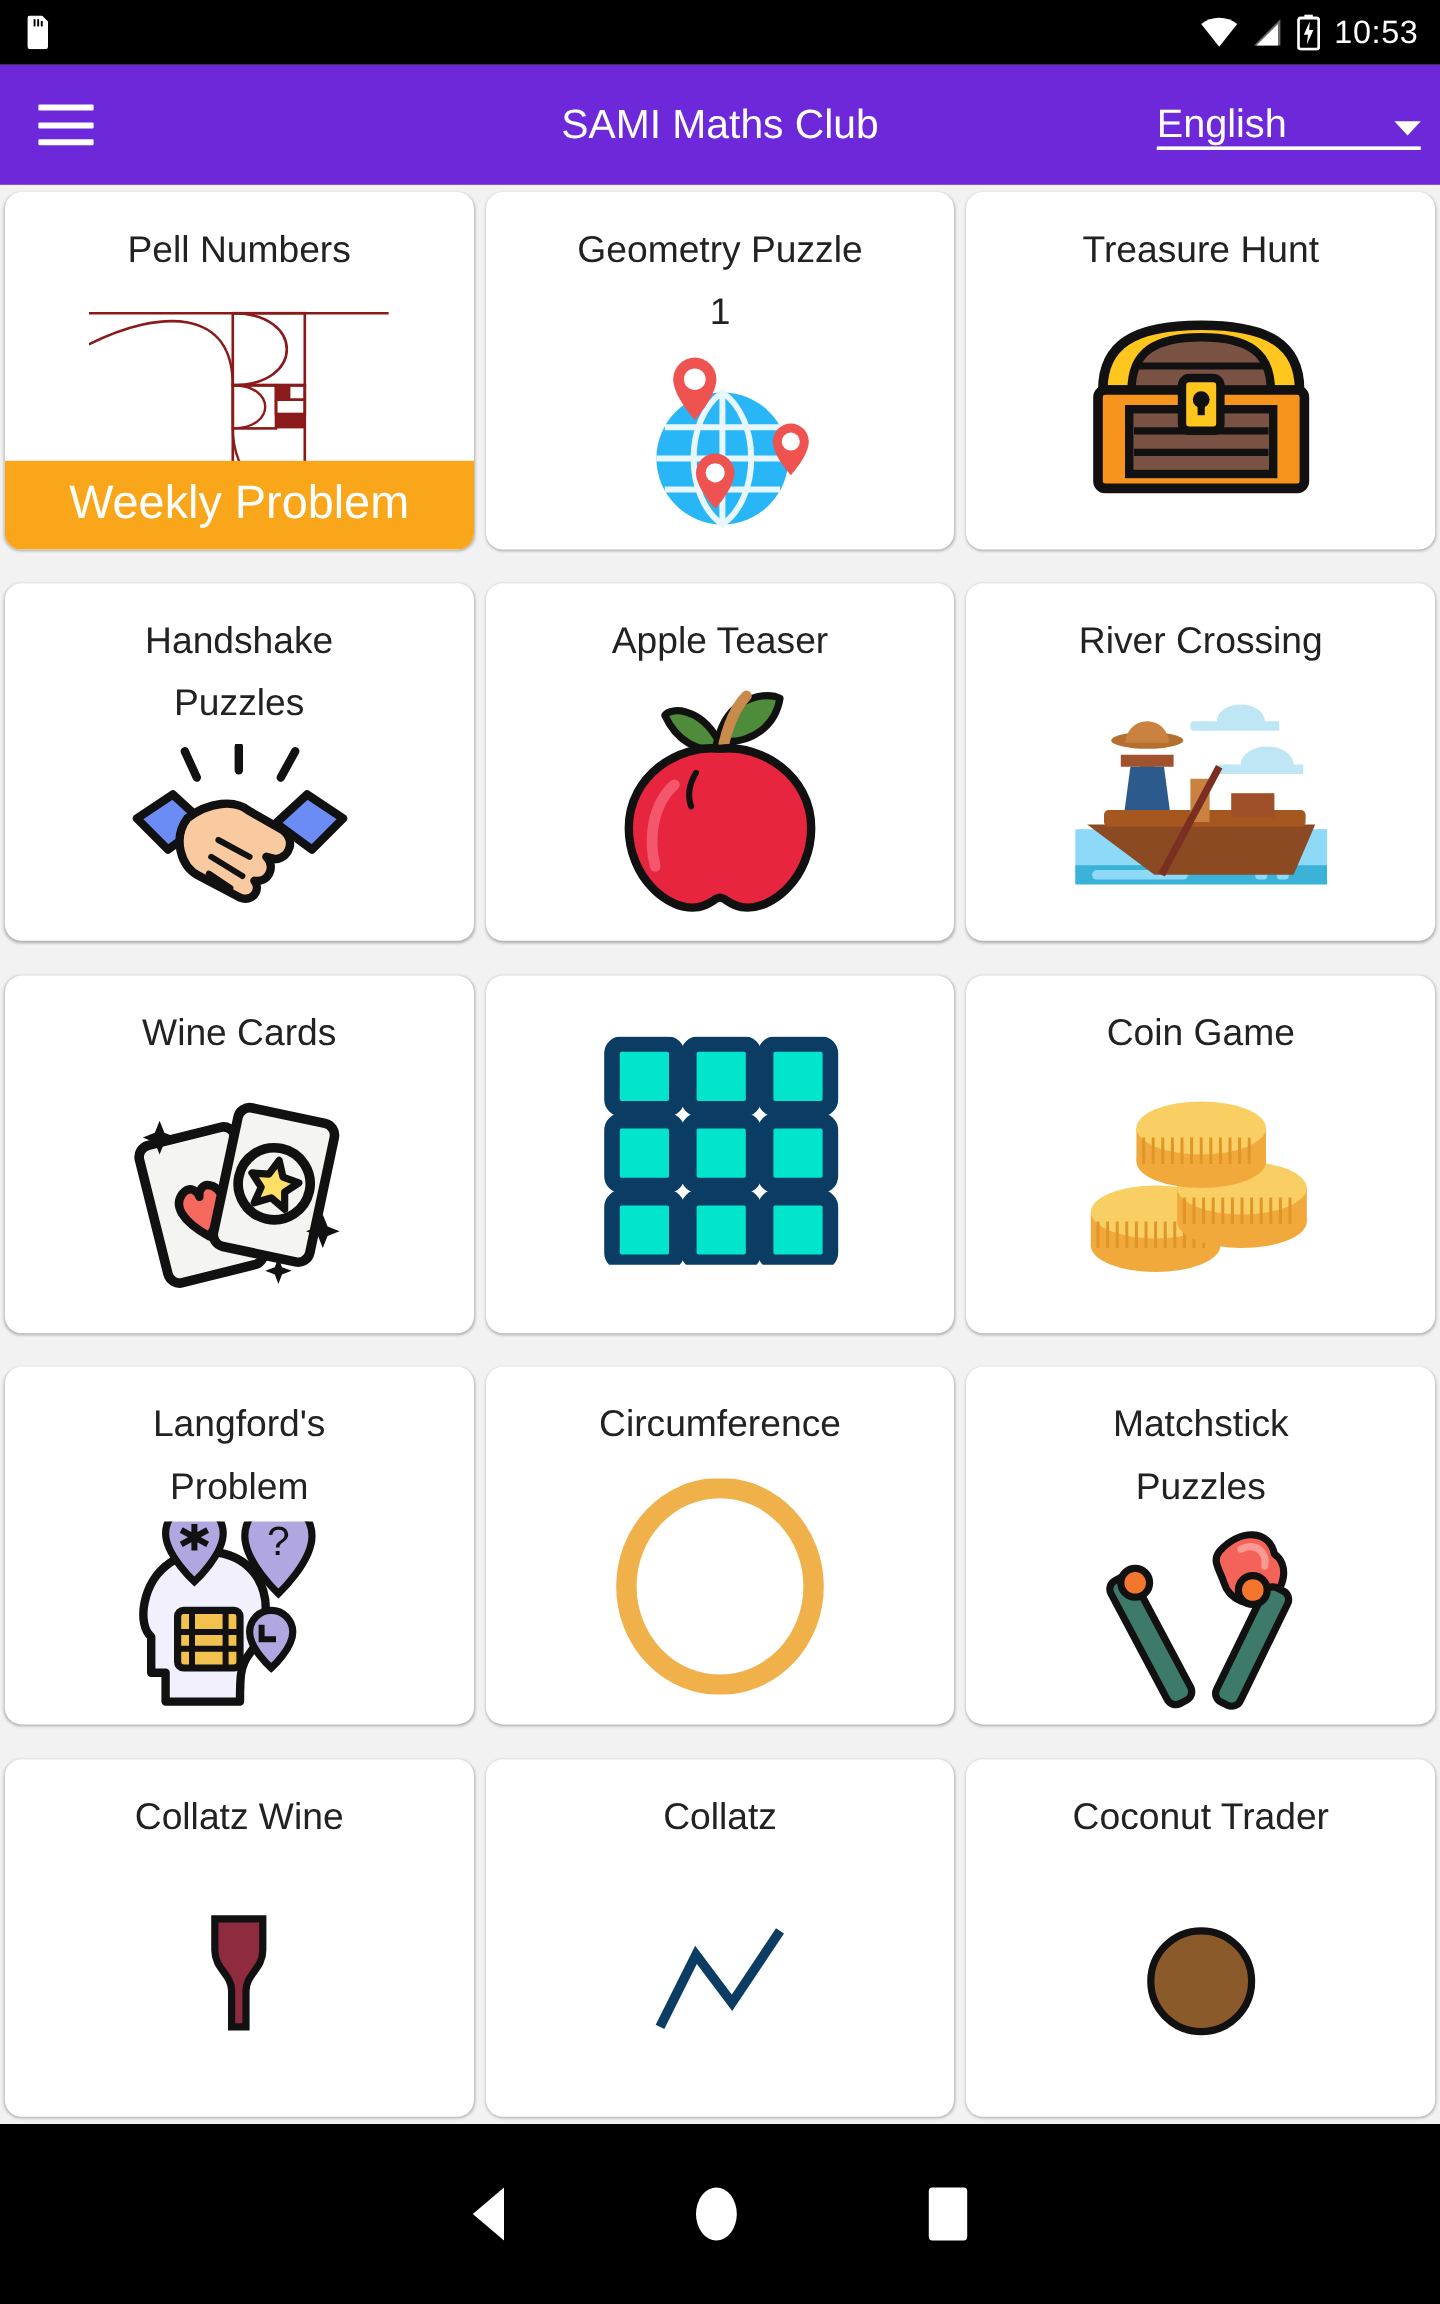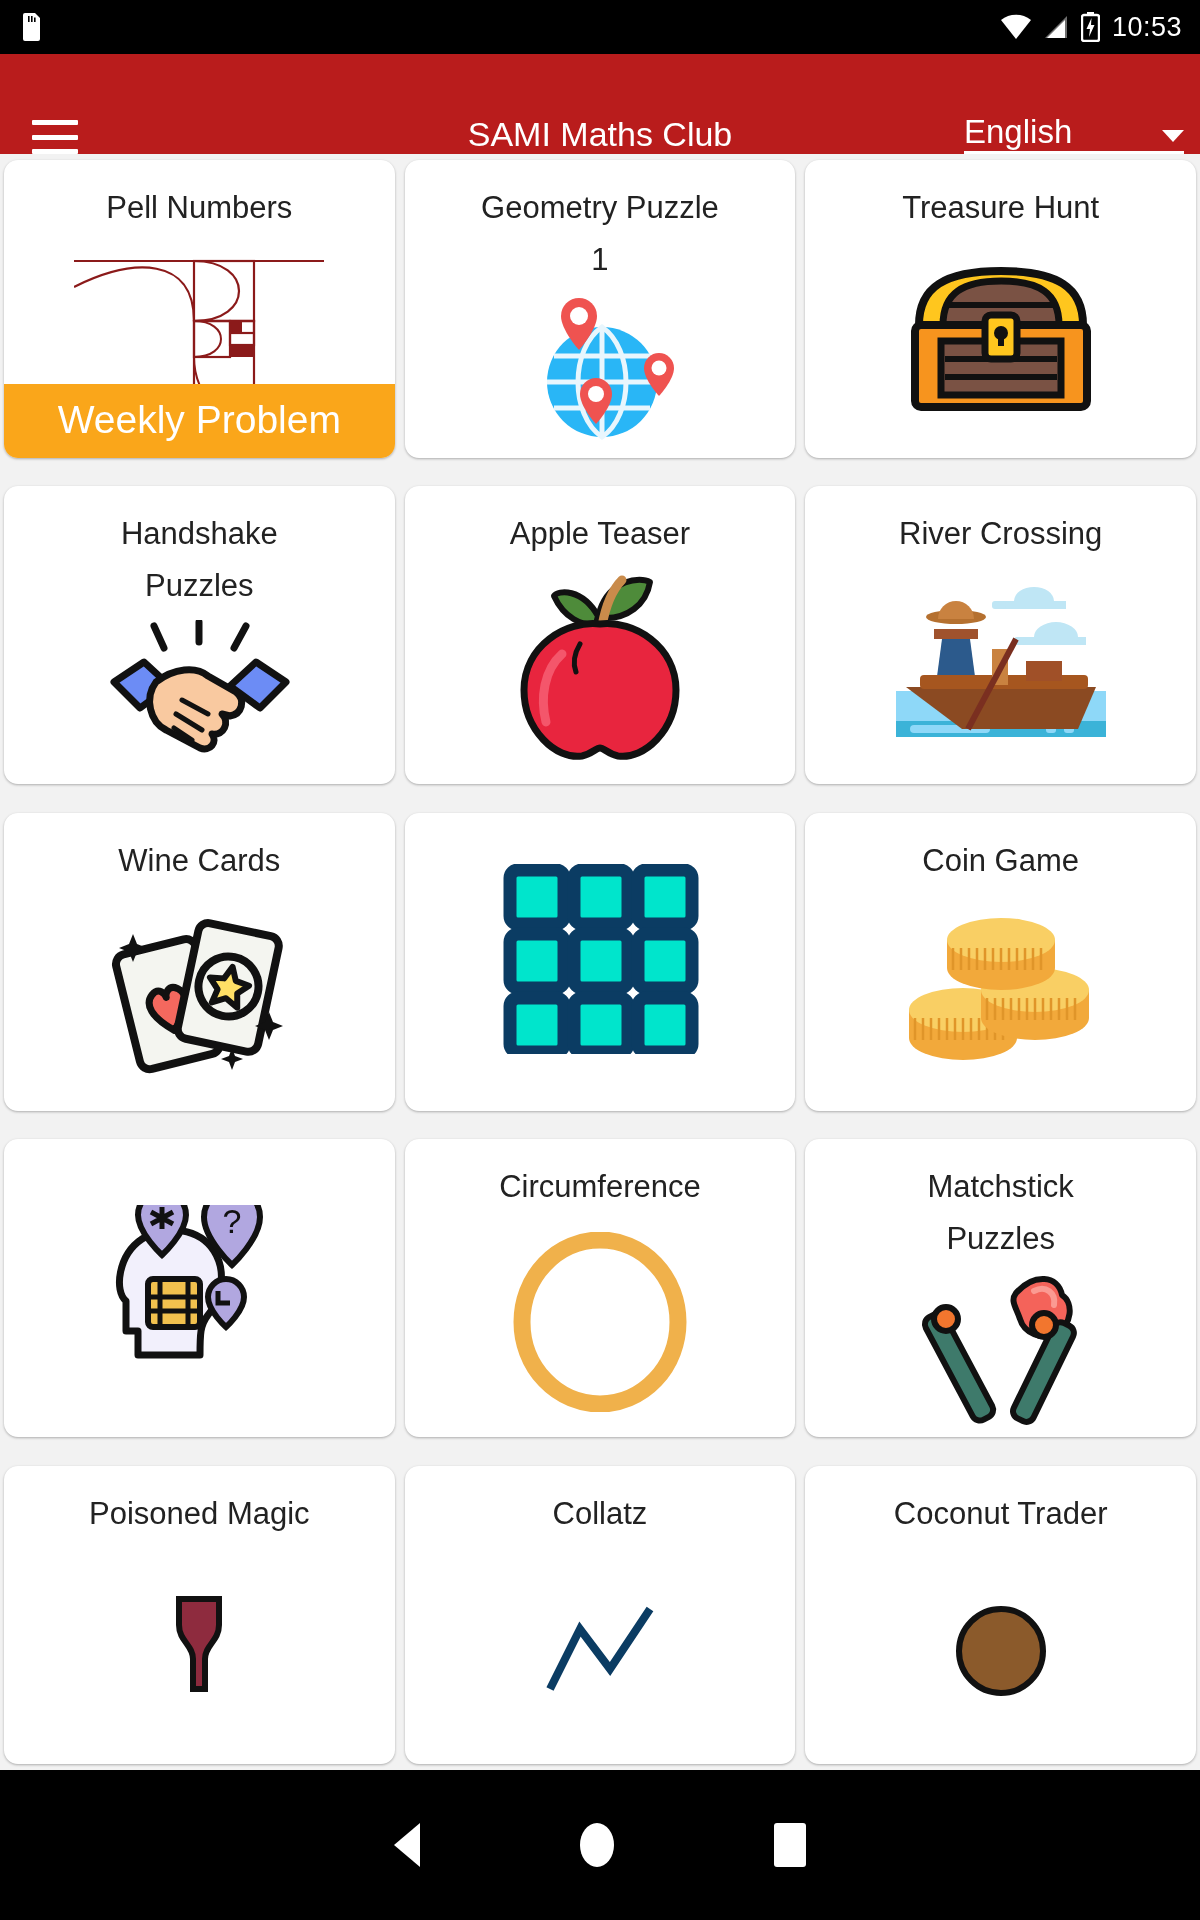--- a/index.html
+++ b/index.html
@@ -15,22 +15,22 @@
     height:54px; background:#000; color:#fff;
     display:flex; align-items:center; justify-content:space-between;
     padding:0 18px 0 22px;
   }
   .status-left{ display:flex; align-items:center; gap:10px; }
   .status-right{ display:flex; align-items:center; gap:12px; }
   .status-time{ font-size:27px; font-weight:400; letter-spacing:.5px; }
 
   
   .app-bar{
-    height:100px; background:#b91c1c;
-    display:flex; align-items:flex-end;
+    height:100px; background:#6d28d9;
+    display:flex; align-items:center;
     position:relative; padding:0 20px;
   }
   .hamburger{
     width:46px; height:34px;
     display:flex; flex-direction:column; justify-content:space-between;
     margin-left:12px; cursor:pointer;
   }
   .hamburger span{ display:block; height:5px; background:#fff; border-radius:1px; }
   .app-title{
     position:absolute; left:0; right:0; text-align:center;
@@ -362,20 +362,22 @@
               <line x1="116" y1="42" x2="116" y2="64"></line>
               <line x1="124" y1="42" x2="124" y2="64"></line>
               <line x1="132" y1="42" x2="132" y2="64"></line>
               <line x1="140" y1="42" x2="140" y2="64"></line>
       </g>
     </g>
   </svg>
       </div>
     </div>
     <div class="card">
+      <div class="card-title">Langford's
+Problem</div>
       <div class="card-icon">
         <svg width="190" height="160" viewBox="0 0 190 160">
     <path d="M34 150 V126 H22 V96 C10 86 14 50 38 34 C62 18 96 24 110 46 C124 68 116 96 104 110
              C96 120 96 130 96 150 Z" fill="#F2F0FC" stroke="#111" stroke-width="7" stroke-linejoin="round"></path>
     <rect x="44" y="74" width="52" height="48" rx="5" fill="#F2C14E" stroke="#111" stroke-width="6"></rect>
     <g stroke="#111" stroke-width="5" fill="none">
       <path d="M56 74 V122 M84 74 V122 M44 92 H96 M44 106 H96"></path>
     </g>
     <g>
       <path d="M34 10 a24 24 0 0 1 48 0 c0 18-24 40-24 40 S34 28 34 10z" fill="#B1A7E0" stroke="#111" stroke-width="6"></path>
@@ -416,21 +418,21 @@
       <circle cx="138" cy="62" r="12" fill="#F2762E" stroke="#111" stroke-width="6"></circle>
     </g>
     <g>
       <rect x="42" y="46" width="22" height="116" rx="8" transform="rotate(-28 53 104)" fill="#3E7A6B" stroke="#111" stroke-width="6"></rect>
       <circle cx="40" cy="56" r="12" fill="#F2762E" stroke="#111" stroke-width="6"></circle>
     </g>
   </svg>
       </div>
     </div>
     <div class="card">
-      <div class="card-title">Poisoned Magic</div>
+      <div class="card-title">Collatz Wine</div>
       <div class="card-icon">
         <svg width="120" height="120" viewBox="0 0 120 120">
     <path d="M40 10 h40 v26 c0 16-14 20-14 34 v30 h-12 V70 c0-14-14-18-14-34z" fill="#8E2B3E" stroke="#111" stroke-width="6"></path>
   </svg>
       </div>
     </div>
     <div class="card">
       <div class="card-title">Collatz</div>
       <div class="card-icon">
         <svg width="120" height="120" viewBox="0 0 120 120">

